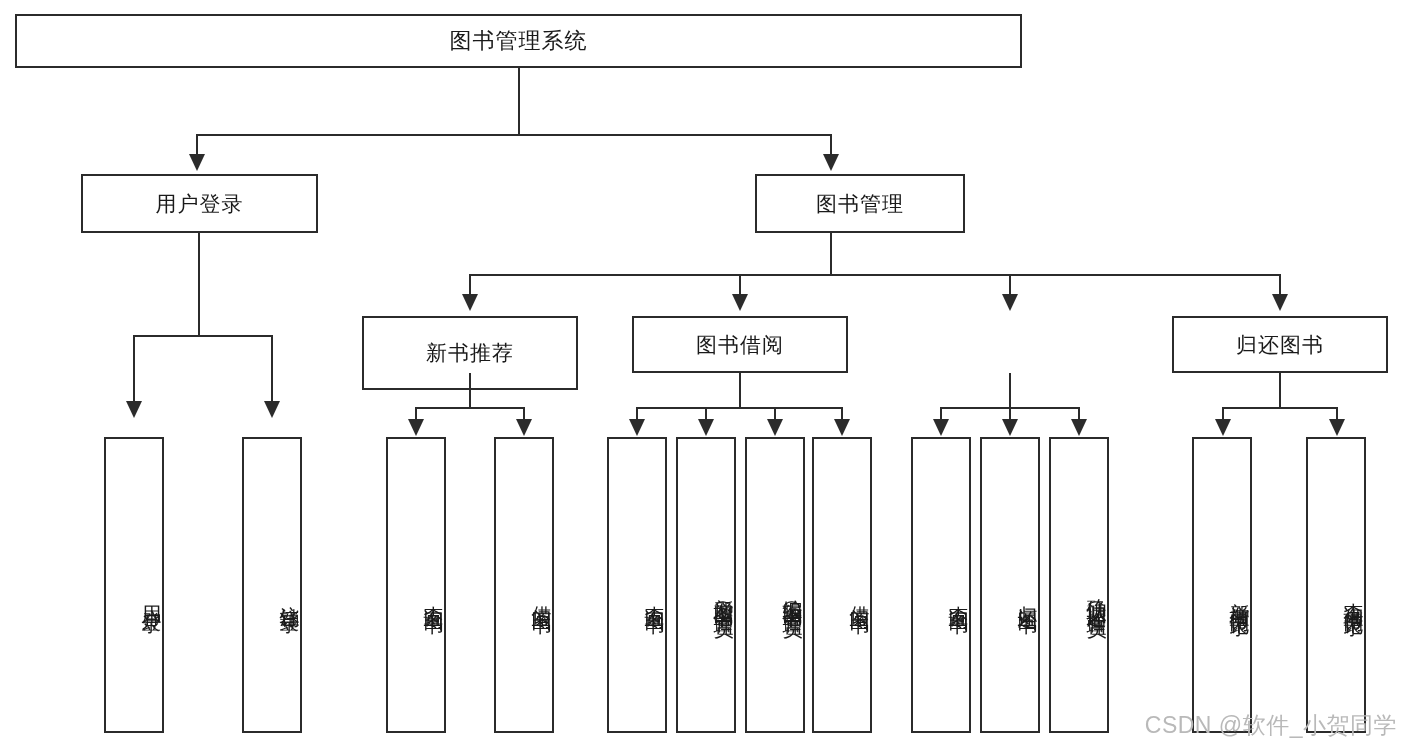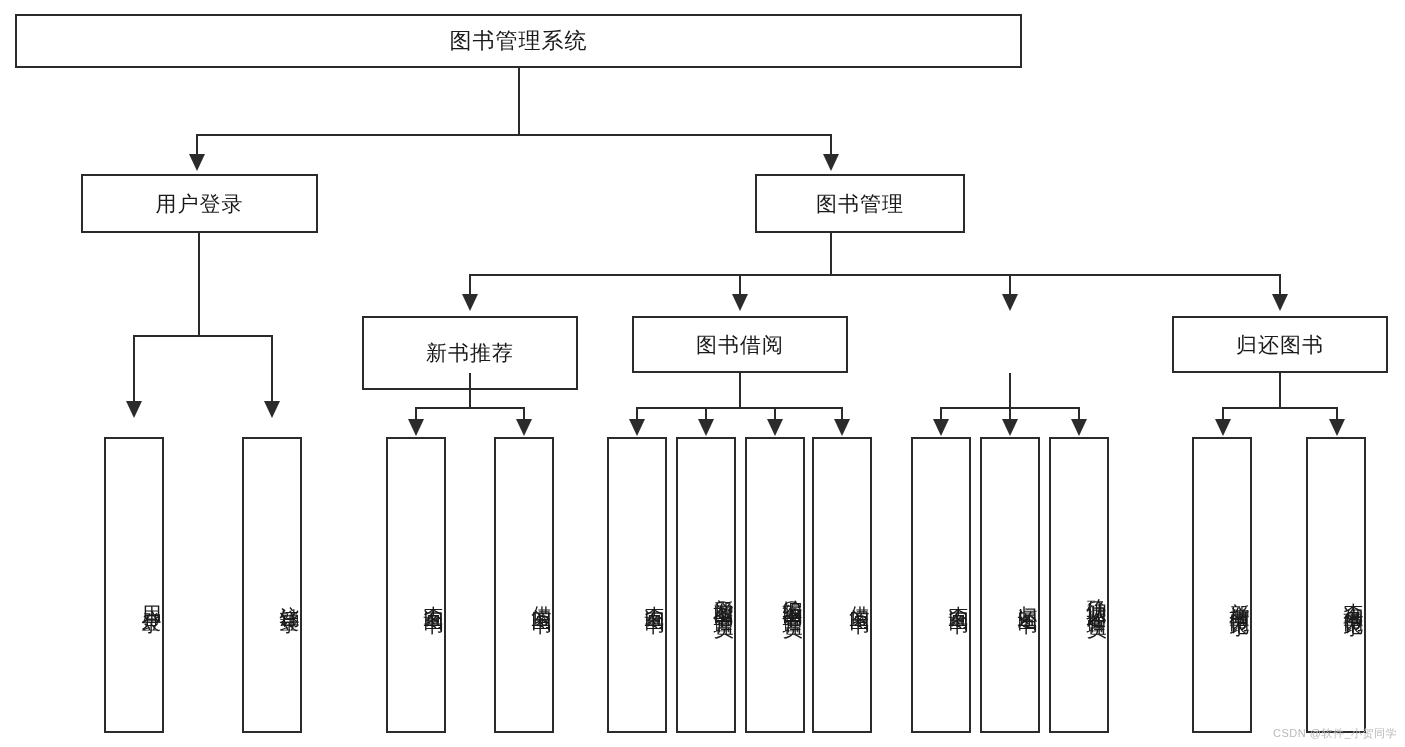--- a/index.html
+++ b/index.html
@@ -63,21 +63,21 @@
     width: 0;
     height: 0;
     border-left: 8px solid transparent;
     border-right: 8px solid transparent;
     border-top: 17px solid #2b2b2b;
   }
   .watermark {
     position: absolute;
     right: 8px;
     bottom: 6px;
-    font-size: 11px;
+    font-size: 23px;
     color: #b9b9b9;
     white-space: nowrap;
     letter-spacing: 0.5px;
   }
 </style>
 </head>
 <body>
 
 <div id="canvas">
 

